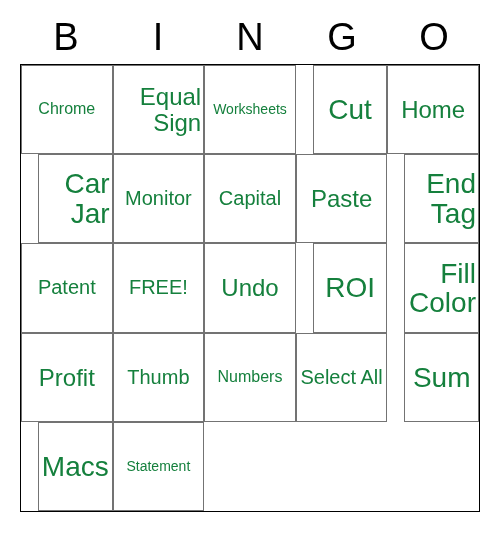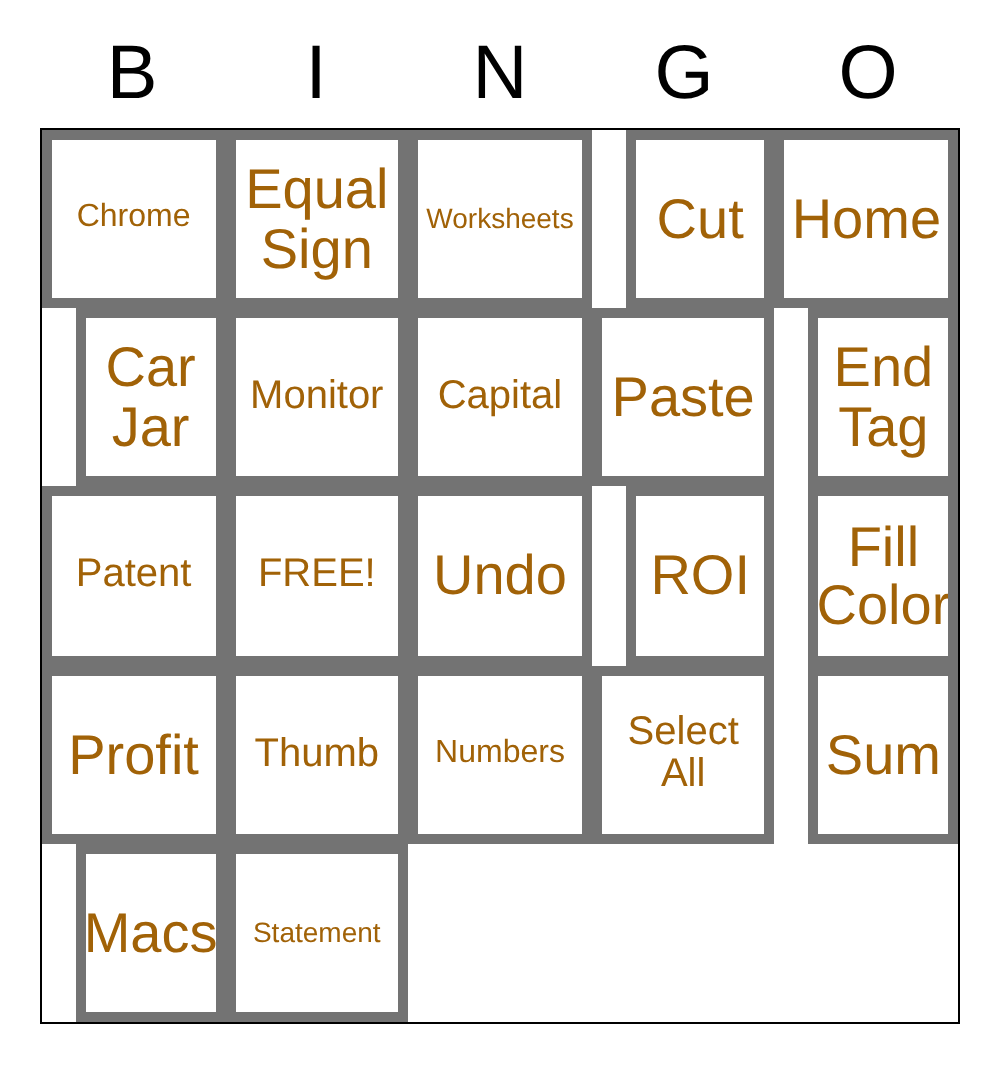--- a/index.html
+++ b/index.html
@@ -31,32 +31,32 @@
       text-align: center;
     }
     .grid {
       display: grid;
       grid-template-columns: repeat(5, 1fr);
       grid-template-rows: repeat(5, 1fr);
       border: 1px solid #000;
       height: 448px;
     }
     .cell {
-      border: 5px solid #737373;
+      border: 1px solid #737373;
       display: flex;
       align-items: center;
       justify-content: center;
-      text-align: center;
+      text-align: right;
       padding: 2px;
       overflow: hidden;
       line-height: 1.05;
-      color: #a16207;
+      color: #15803d;
     }
     .sz-xl { font-size: 28px; margin-left: 17px; }
-    .sz-l  { font-size: 28px; }
+    .sz-l  { font-size: 24px; }
     .sz-m  { font-size: 20px; }
     .sz-s  { font-size: 16px; }
     .sz-xs { font-size: 14px; }
   </style>
 </head>
 <body>
 
 <div class="card">
   <div class="header">
     <div class="header-letter">B</div>

